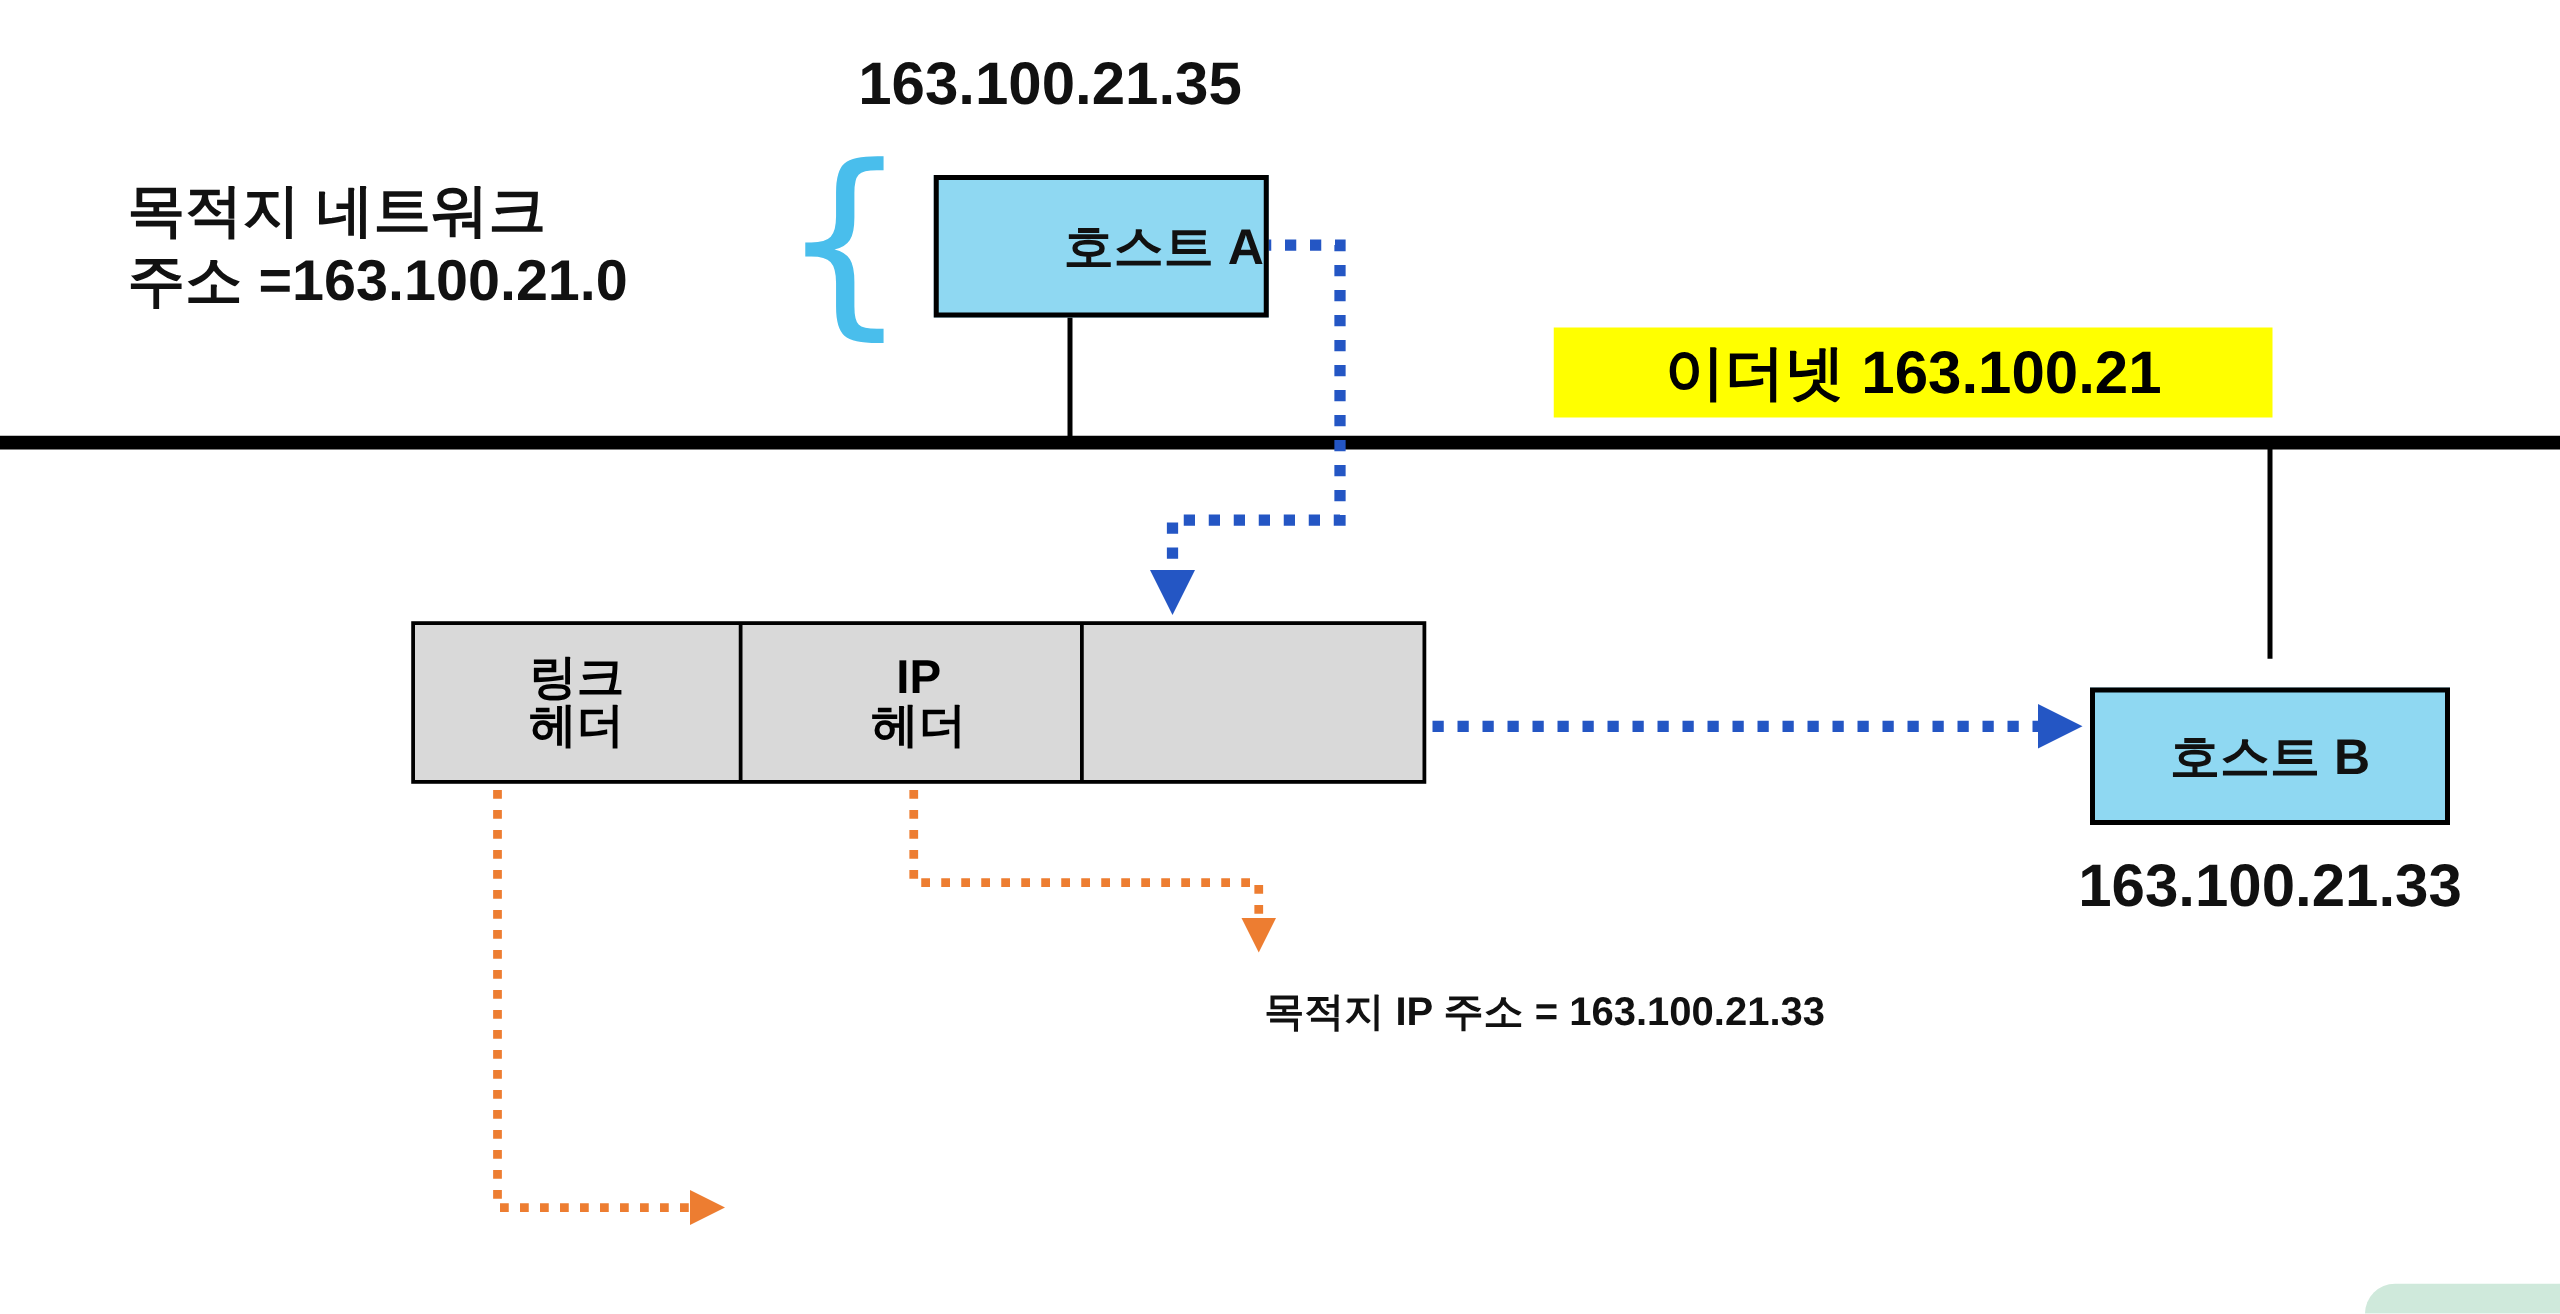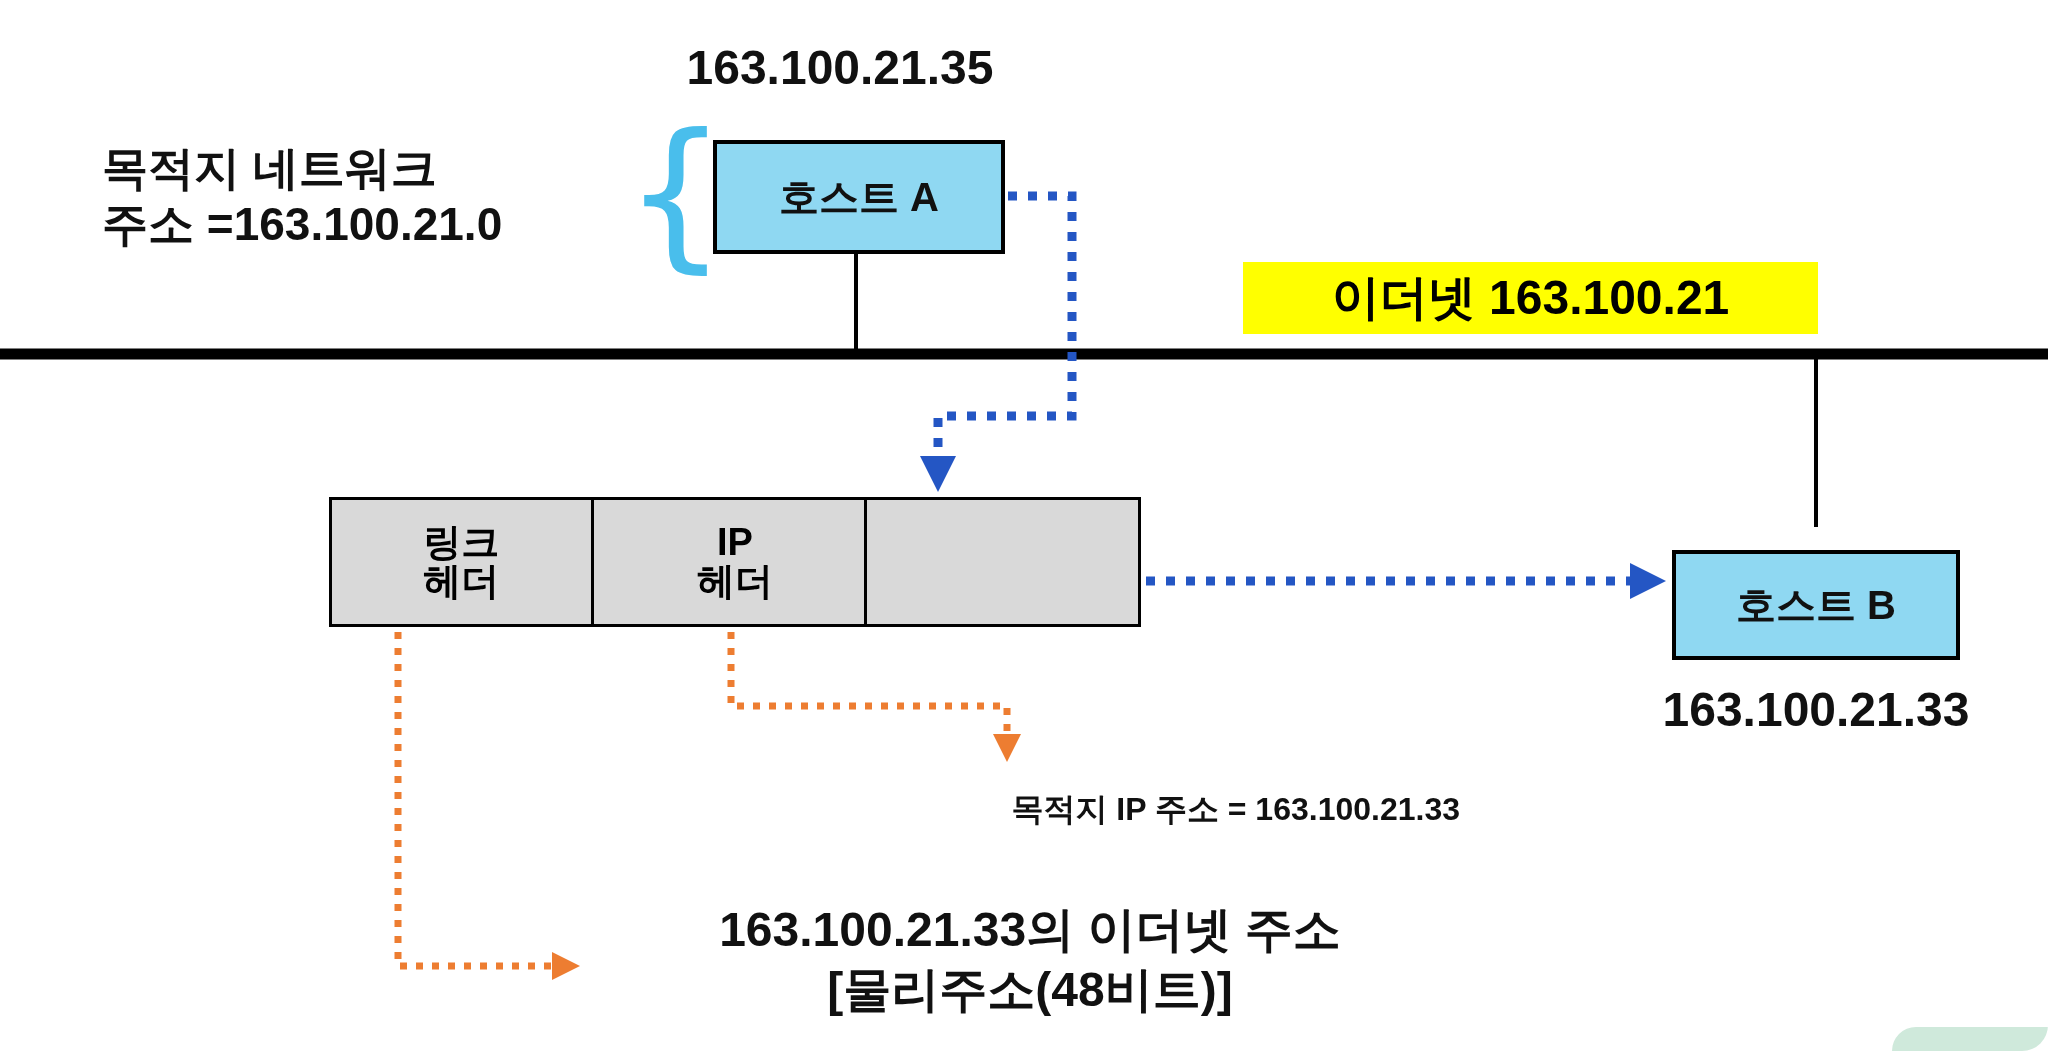--- a/index.html
+++ b/index.html
@@ -3,42 +3,41 @@
 <meta charset="utf-8">
 <style>
   html,body{margin:0;padding:0;background:#ffffff;}
   .stage{
     position:relative;
     width:2048px;height:1051px;
     background:#ffffff;
     overflow:hidden;
     font-family:"Liberation Sans","DejaVu Sans",sans-serif;
     color:#000;
-    border-radius:26px;
   }
   .abs{position:absolute;}
   .arrow-layer{position:absolute;left:0;top:0;width:2048px;height:1051px;}
 
   .txt{font-weight:700;color:#111;}
   .host-box{
     background:#8FD8F2;
     border:4px solid #000;
     display:flex;align-items:center;justify-content:center;
     font-weight:700;font-size:40px;color:#111;
     box-sizing:border-box;
   }
   .ip-top{left:580px;top:40px;width:520px;text-align:center;font-size:48px;}
   .dest-net{left:70px;top:140px;font-size:46px;line-height:1.22;margin-left:32px;}
   .brace{
     left:624px;top:112px;
     font-size:162px;line-height:1;
     color:#49BEEC;font-weight:400;
     font-family:"DejaVu Sans",sans-serif;
   }
-  .host-a{left:713px;top:140px;width:292px;height:114px;}
+  .host-a{left:747px;top:140px;width:268px;height:114px;justify-content:flex-end;}
   .host-b{left:1672px;top:550px;width:288px;height:110px;}
   .eth-label{
     left:1243px;top:262px;width:575px;height:72px;
     background:#FFFF00;
     display:flex;align-items:center;justify-content:center;
     font-weight:700;font-size:48px;
   }
   .frame{
     left:329px;top:497px;width:812px;height:130px;
     background:#D9D9D9;border:3px solid #000;
@@ -123,20 +122,16 @@
   </div>
 
   <div class="abs host-box host-b">
     <span>호스트 B</span>
   </div>
 
   <div class="abs txt hostb-ip">163.100.21.33</div>
 
   <div class="abs txt dest-ip">목적지 IP 주소 = 163.100.21.33</div>
 
-  <div class="abs txt eth-addr">
-    <span>163.100.21.33의 이더넷 주소</span>
-    <span>[물리주소(48비트)]</span>
-  </div>
 
   <div class="abs corner-deco"></div>
 
 </div>
 
 </body></html>

